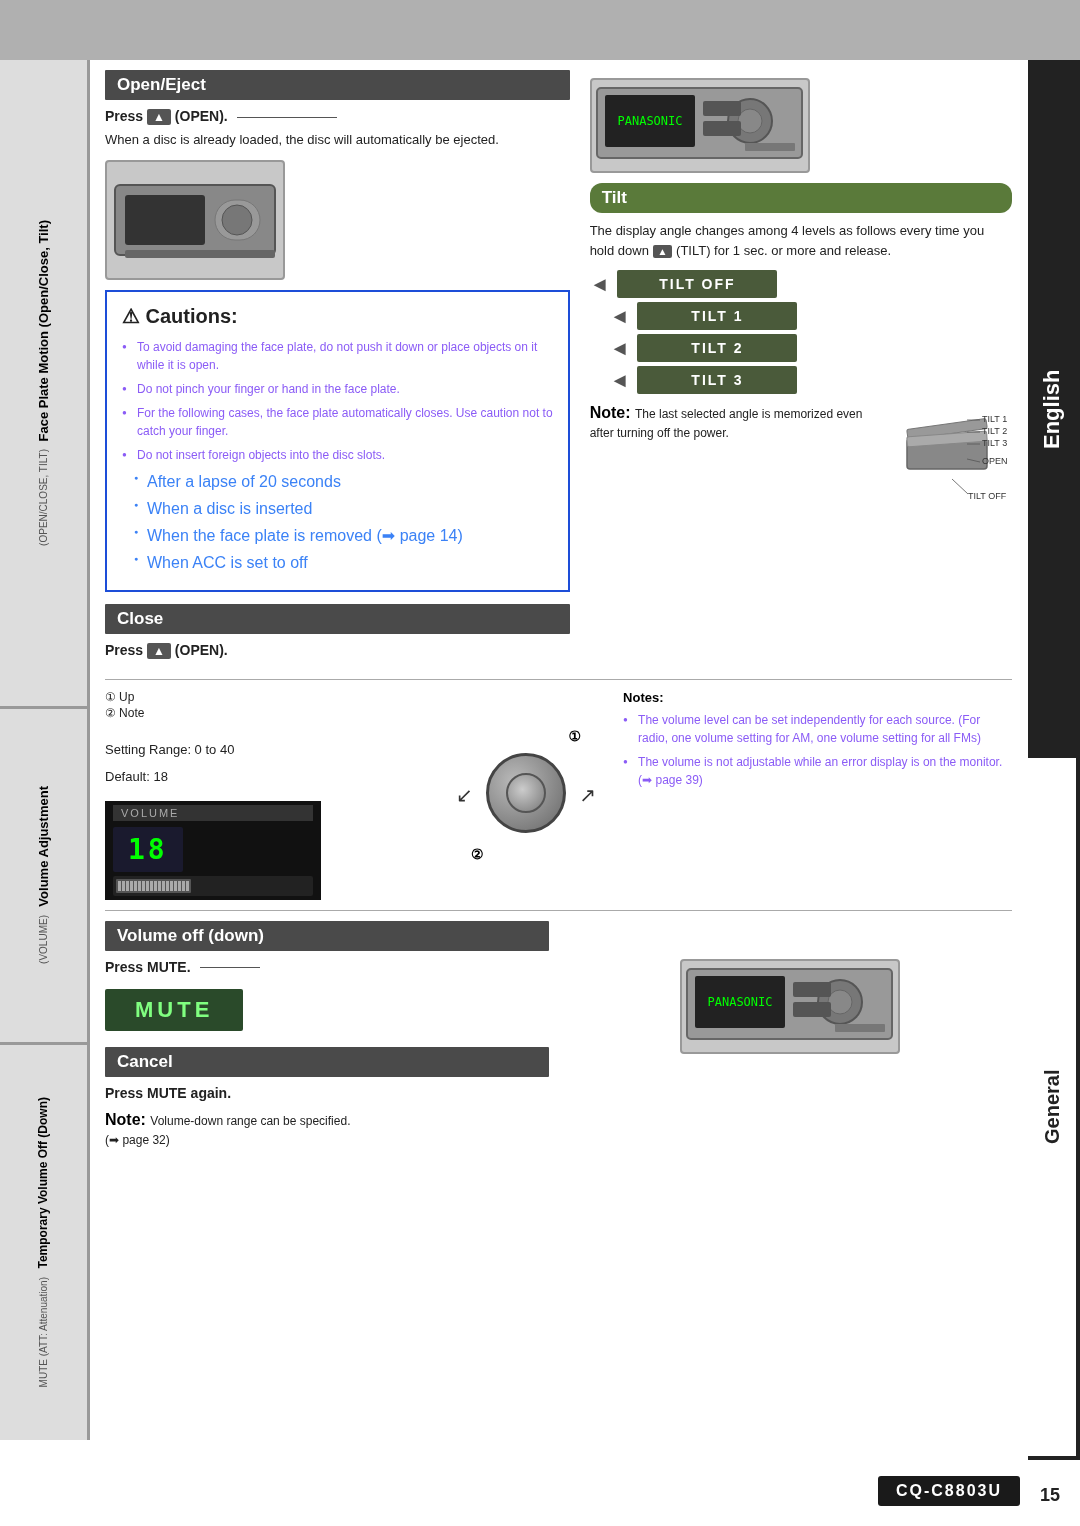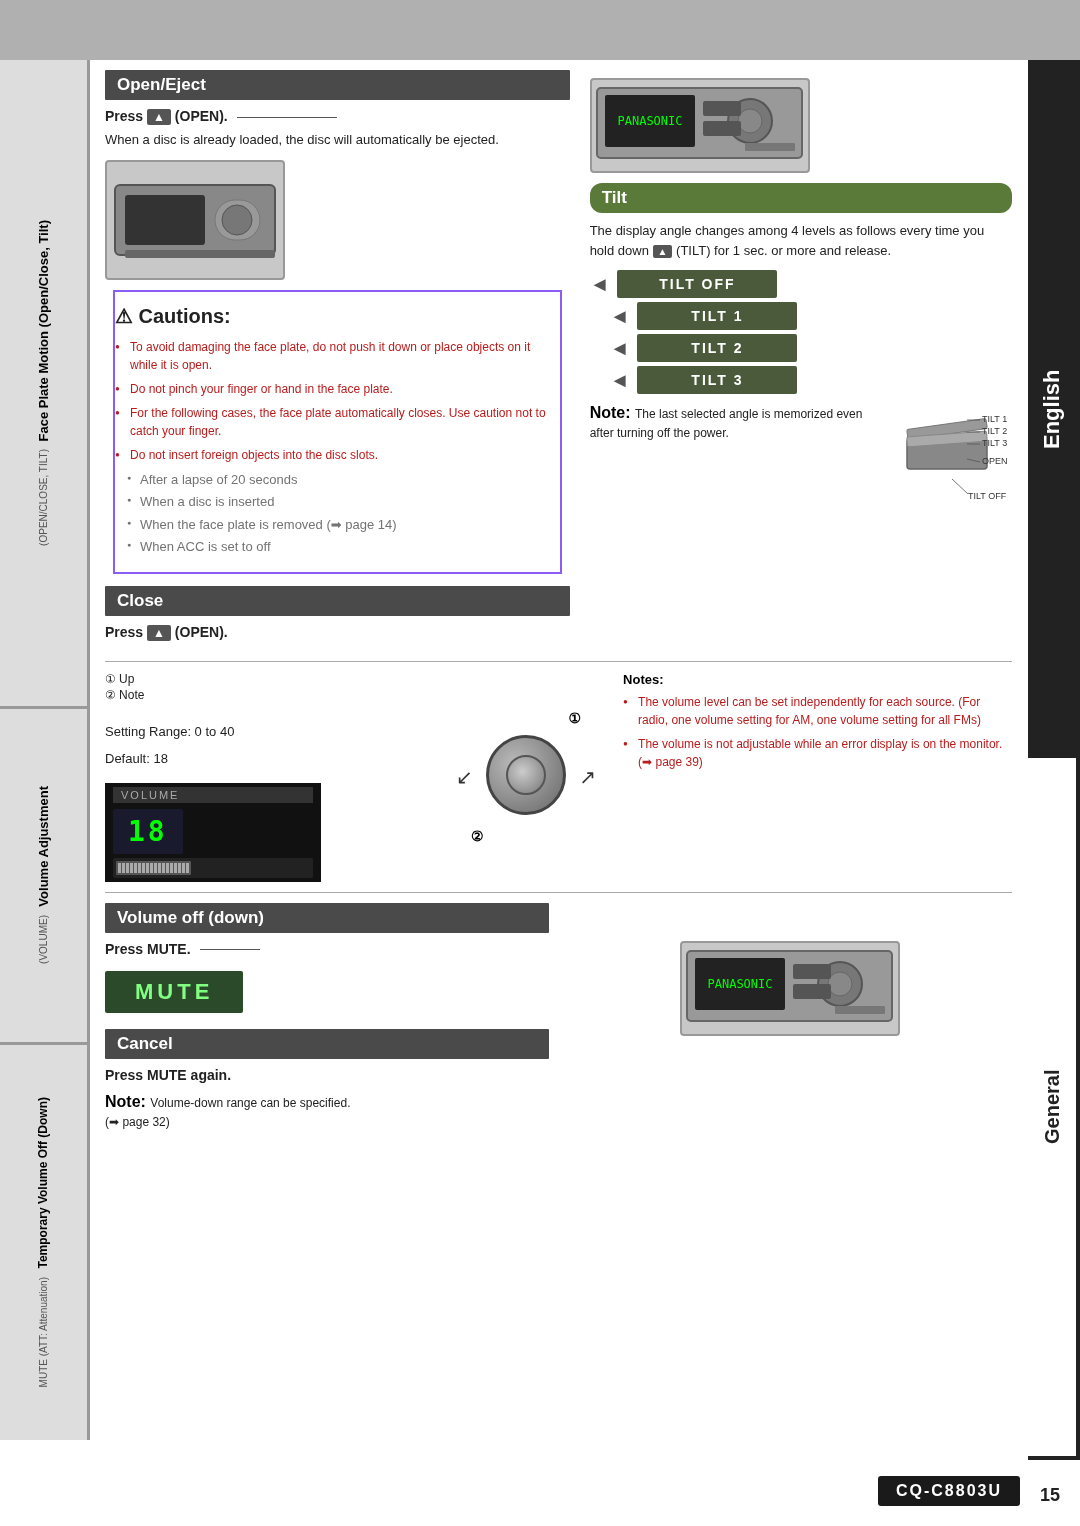--- a/index.html
+++ b/index.html
@@ -250,57 +250,57 @@
       margin: 8px 0;
       display: flex;
       align-items: center;
       justify-content: center;
       position: relative;
       border-radius: 4px;
     }
 
     
     .cautions-box {
-      border: 2px solid #8b5cf6;
-      padding: 12px 0;
-      margin: 8px 8px;
+      border: 2px solid #1d4ed8;
+      padding: 12px 15px;
+      margin: 8px 0;
       background: #fff;
     }
 
     .cautions-title {
       font-size: 20px;
       font-weight: bold;
       margin-bottom: 10px;
       color: #222;
     }
 
     .caution-item {
       font-size: 12px;
       line-height: 1.5;
       margin-bottom: 6px;
       padding-left: 15px;
       position: relative;
-      color: #b91c1c;
+      color: #8b5cf6;
     }
 
     .caution-item::before {
       content: "●";
       position: absolute;
       left: 0;
       font-size: 8px;
       top: 3px;
     }
 
     .sub-item {
-      font-size: 13px;
+      font-size: 16px;
       line-height: 1.5;
       margin-bottom: 3px;
       padding-left: 25px;
       position: relative;
-      color: #737373;
+      color: #3b82f6;
     }
 
     .sub-item::before {
       content: "●";
       position: absolute;
       left: 12px;
       font-size: 7px;
       top: 3px;
     }
 

